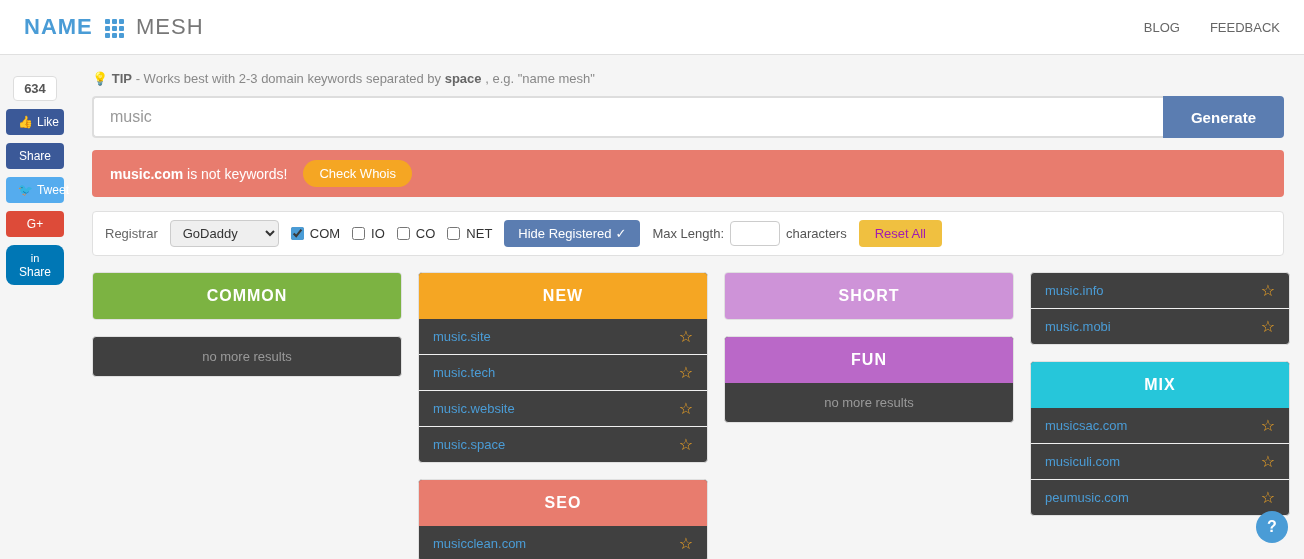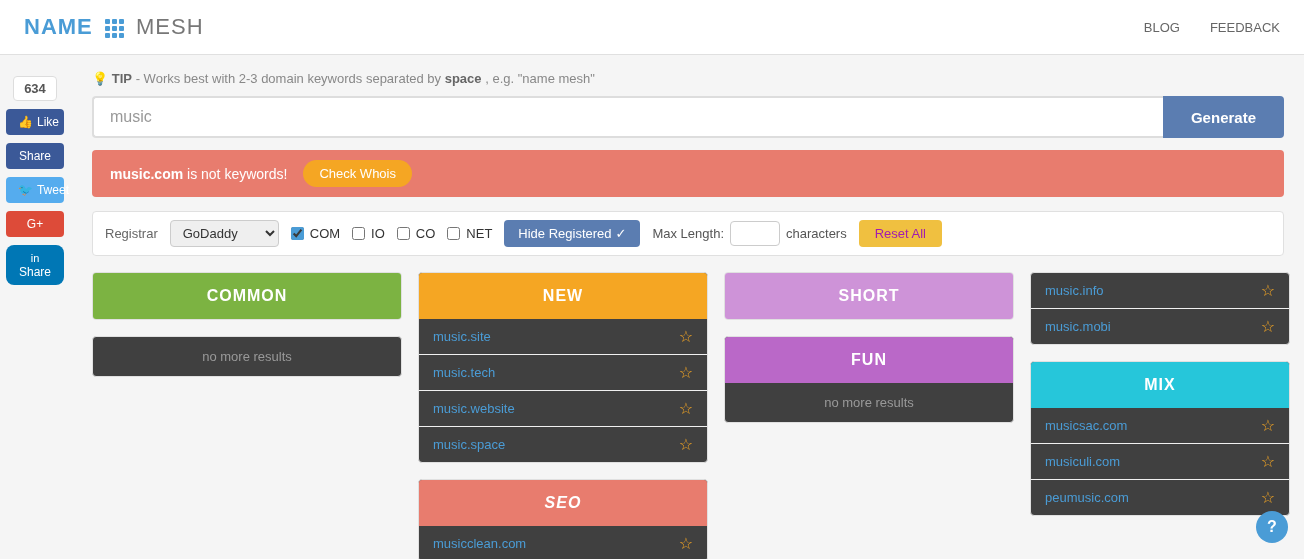--- a/index.html
+++ b/index.html
@@ -52,21 +52,21 @@
     
     .grid { display: grid; grid-template-columns: 310px 290px 290px 260px; gap: 16px; }
 
     .category-section { background: #404040; border-radius: 4px; overflow: hidden; border: 1px solid #e0e0e0; }
     .category-header { padding: 14px; text-align: center; color: #fff; font-size: 16px; font-weight: 600; letter-spacing: 1px; cursor: pointer; }
     .category-header.common { background: #7cb342; }
     .category-header.similar { background: #aed581; }
     .category-header.new { background: #f5a623; }
     .category-header.short { background: #ce93d8; }
     .category-header.fun { background: #ba68c8; }
-    .category-header.seo { background: #e87c6e; font-style: italic; }
+    .category-header.seo { background: #e87c6e; }
     .category-header.extra { background: #5b7db1; }
     .category-header.mix { background: #26c6da; }
 
     .category-body { padding: 0; }
     .domain-item { display: flex; justify-content: space-between; align-items: center; padding: 8px 14px; border-bottom: 1px solid #f0f0f0; }
     .domain-item:last-child { border-bottom: none; }
     .domain-link { color: #4a9cd6; text-decoration: none; font-size: 13px; }
     .star-icon { color: #f5a623; font-size: 16px; cursor: pointer; }
 
     .no-results { padding: 12px 14px; color: #999; font-size: 13px; text-align: center; }

